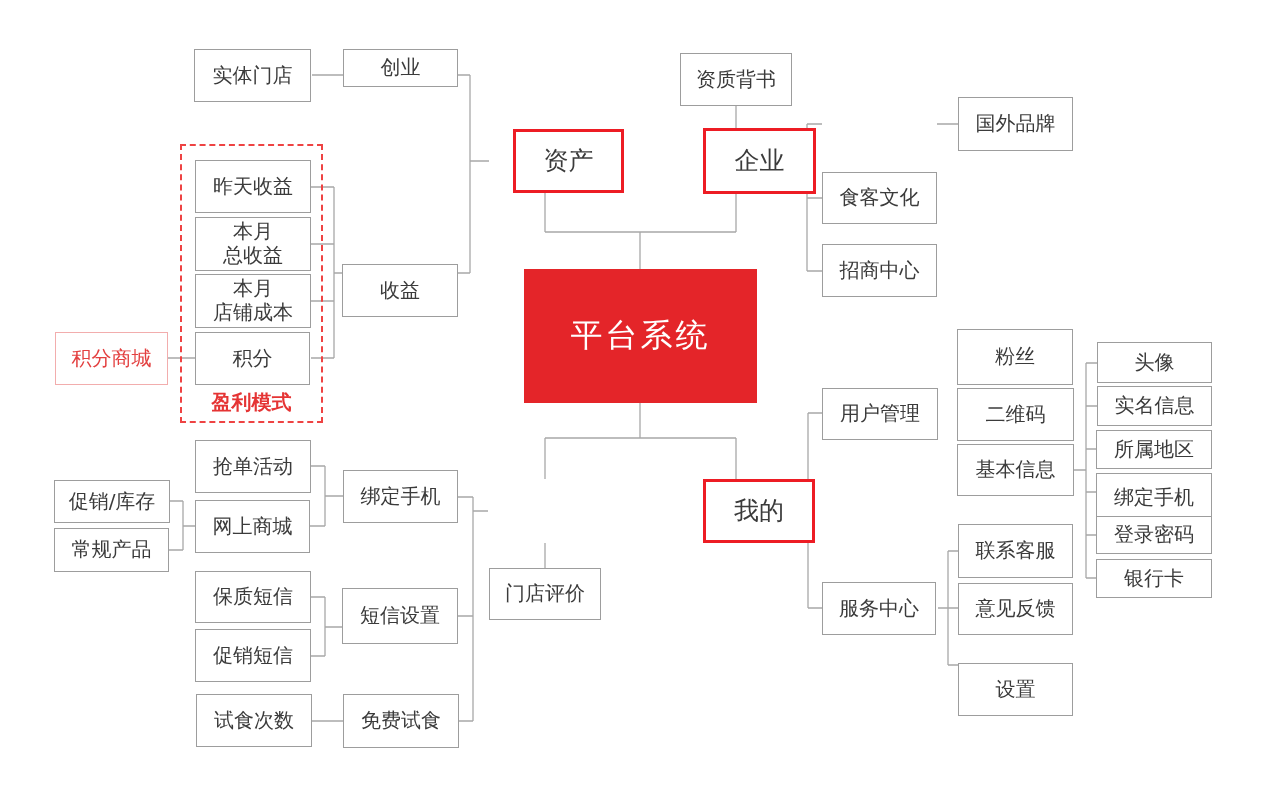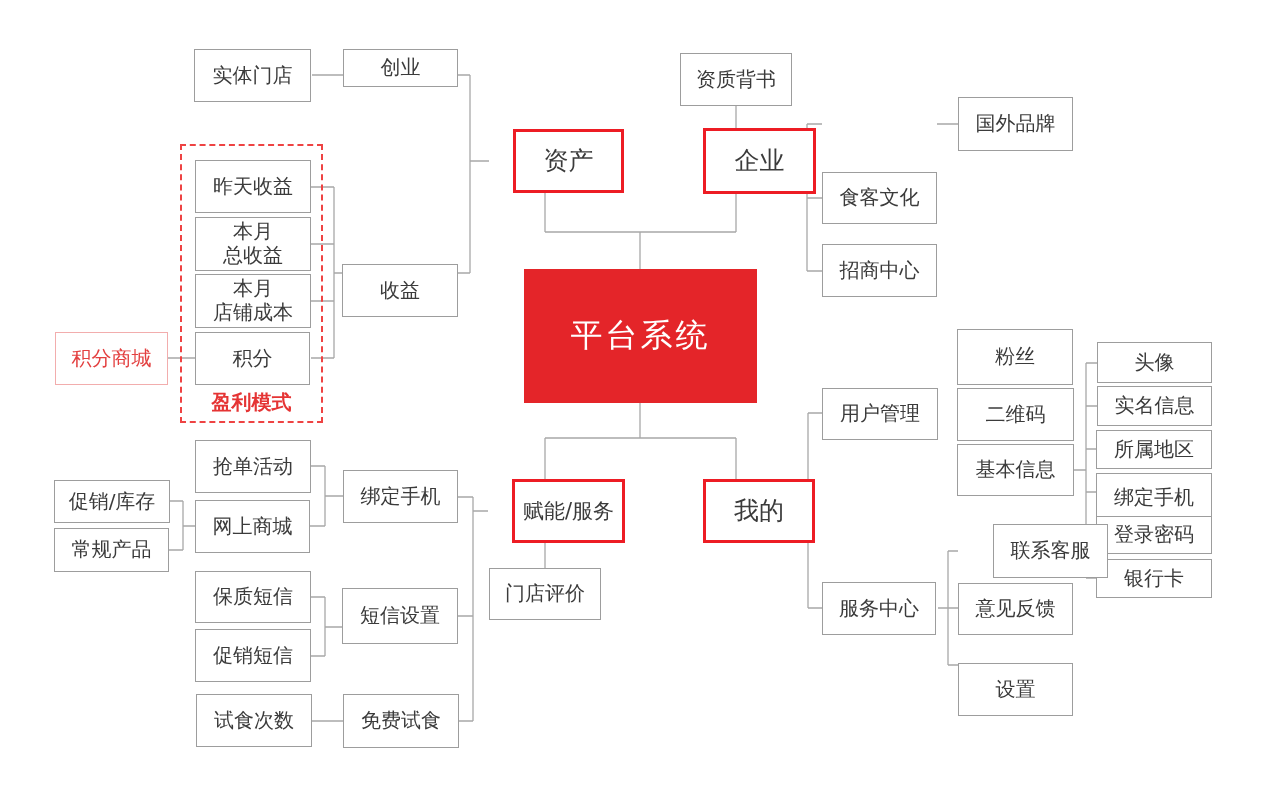--- a/index.html
+++ b/index.html
@@ -75,21 +75,20 @@
 店铺成本</div>
   <div class="node" style="left:195px;top:332px;width:115px;height:53px;">积分</div>
   <div class="node pink" style="left:55px;top:332px;width:113px;height:53px;">积分商城</div>
 
   <div class="node hl" style="left:679px;top:128px;width:113px;height:66px;">企业</div>
   <div class="node" style="left:680px;top:53px;width:112px;height:53px;">资质背书</div>
   <div class="node" style="left:958px;top:97px;width:115px;height:54px;">国外品牌</div>
   <div class="node" style="left:822px;top:172px;width:115px;height:52px;">食客文化</div>
   <div class="node" style="left:822px;top:244px;width:115px;height:53px;">招商中心</div>
 
-  <div class="node hl mid" style="left:488px;top:479px;width:113px;height:64px;">赋能/服务</div>
   <div class="node" style="left:489px;top:568px;width:112px;height:52px;">门店评价</div>
   <div class="node" style="left:343px;top:470px;width:115px;height:53px;">绑定手机</div>
   <div class="node" style="left:195px;top:440px;width:116px;height:53px;">抢单活动</div>
   <div class="node" style="left:195px;top:500px;width:115px;height:53px;">网上商城</div>
   <div class="node" style="left:54px;top:480px;width:116px;height:43px;">促销/库存</div>
   <div class="node" style="left:54px;top:528px;width:115px;height:44px;">常规产品</div>
   <div class="node" style="left:342px;top:588px;width:116px;height:56px;">短信设置</div>
   <div class="node" style="left:195px;top:571px;width:116px;height:52px;">保质短信</div>
   <div class="node" style="left:195px;top:629px;width:116px;height:53px;">促销短信</div>
   <div class="node" style="left:343px;top:694px;width:116px;height:54px;">免费试食</div>
@@ -100,17 +99,17 @@
   <div class="node" style="left:957px;top:329px;width:116px;height:56px;">粉丝</div>
   <div class="node" style="left:957px;top:388px;width:117px;height:53px;">二维码</div>
   <div class="node" style="left:957px;top:444px;width:117px;height:52px;">基本信息</div>
   <div class="node" style="left:1097px;top:342px;width:115px;height:41px;">头像</div>
   <div class="node" style="left:1097px;top:386px;width:115px;height:40px;">实名信息</div>
   <div class="node" style="left:1096px;top:430px;width:116px;height:39px;">所属地区</div>
   <div class="node" style="left:1096px;top:473px;width:116px;height:49px;">绑定手机</div>
   <div class="node" style="left:1096px;top:516px;width:116px;height:38px;">登录密码</div>
   <div class="node" style="left:1096px;top:559px;width:116px;height:39px;">银行卡</div>
   <div class="node" style="left:822px;top:582px;width:114px;height:53px;">服务中心</div>
-  <div class="node" style="left:958px;top:524px;width:115px;height:54px;margin-left:35px;">联系客服</div>
+  <div class="node" style="left:958px;top:524px;width:115px;height:54px;">联系客服</div>
   <div class="node" style="left:958px;top:583px;width:115px;height:52px;">意见反馈</div>
   <div class="node" style="left:958px;top:639px;width:115px;height:53px;margin-top:24px;">设置</div>
 
 </div>
 
 </body></html>

